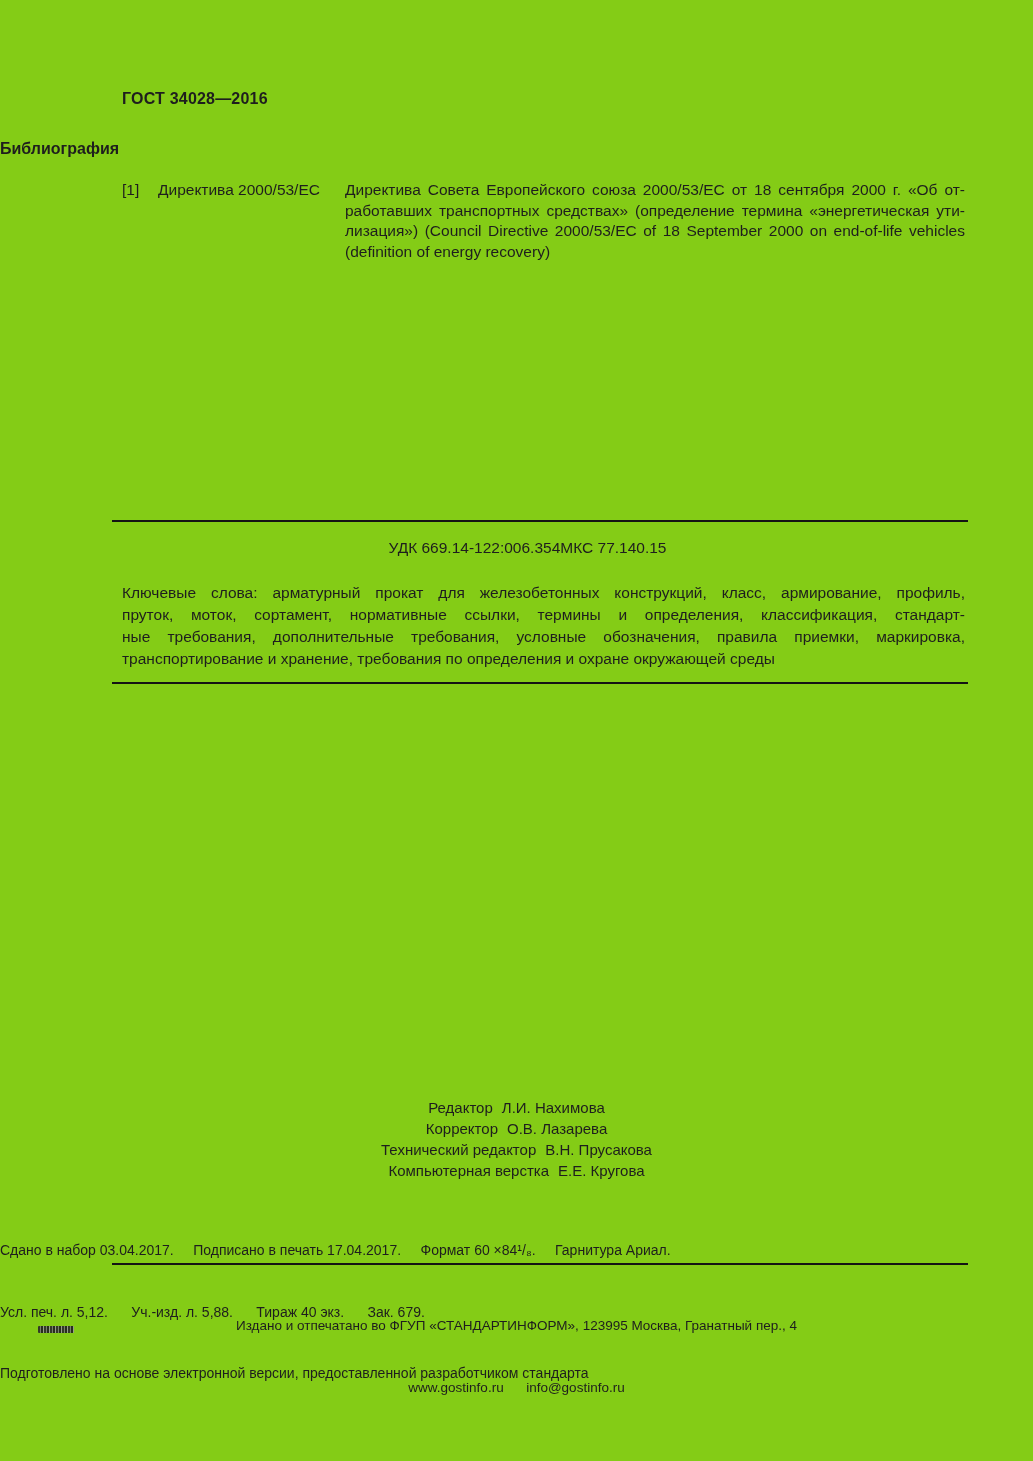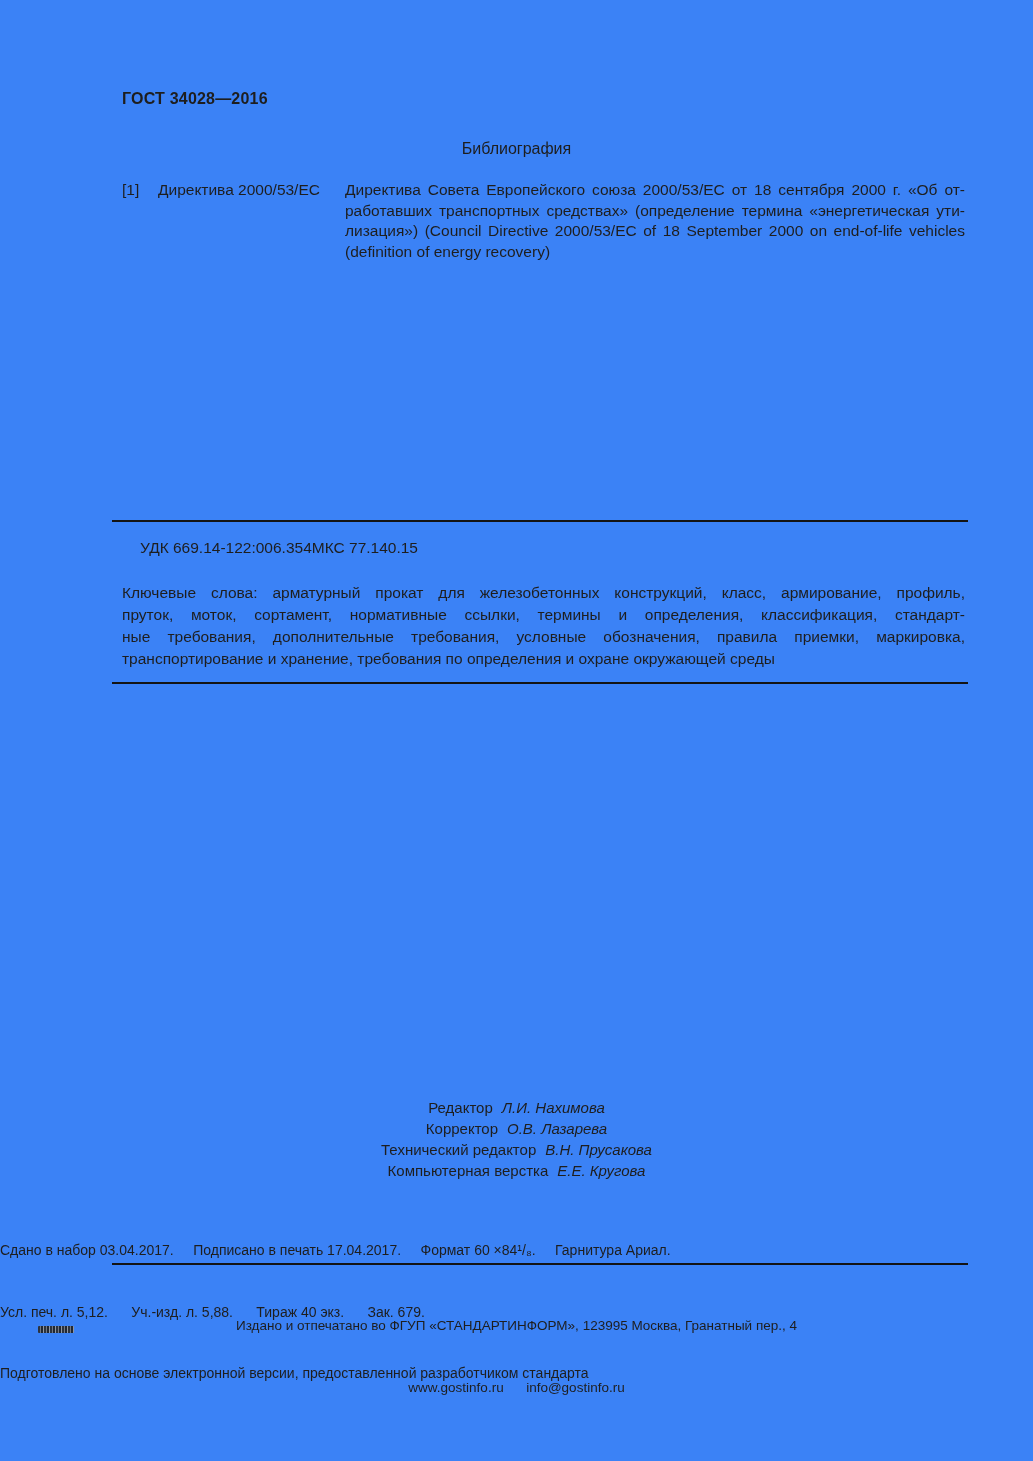--- a/index.html
+++ b/index.html
@@ -4,41 +4,41 @@
 <style>
   html, body {
     margin: 0;
     padding: 0;
     background: #ffffff;
   }
   .page {
     position: relative;
     width: 1033px;
     height: 1461px;
-    background: #3b82f6;
+    background: #84cc16;
     color: #1e1e1e;
     font-family: "Liberation Sans", "DejaVu Sans", sans-serif;
     overflow: hidden;
   }
   .doc-number {
     position: absolute;
     left: 122px;
     top: 90px;
     font-size: 16px;
     font-weight: bold;
     letter-spacing: 0.2px;
   }
   .biblio-title {
     position: absolute;
     left: 0;
     top: 140px;
     width: 100%;
-    text-align: center;
+    text-align: left;
     font-size: 16px;
-    font-weight: normal;
+    font-weight: bold;
   }
   .biblio-entry {
     position: absolute;
     left: 122px;
     top: 180px;
     width: 843px;
     display: flex;
     font-size: 15.5px;
     line-height: 20.5px;
   }
@@ -68,25 +68,25 @@
     left: 112px;
     width: 856px;
     height: 0;
     border-top: 2px solid #141414;
   }
   .hrule-1 { top: 520px; }
   .hrule-2 { top: 682px; }
   .hrule-3 { top: 1263px; }
   .codes-row {
     position: absolute;
-    left: 140px;
+    left: 106px;
     top: 539px;
     width: 843px;
     display: flex;
-    justify-content: flex-start;
+    justify-content: center;
     font-size: 15.5px;
   }
   .keywords {
     position: absolute;
     left: 122px;
     top: 582px;
     width: 843px;
     font-size: 15.5px;
     line-height: 22px;
   }
@@ -96,21 +96,20 @@
     top: 1097px;
     width: 100%;
     text-align: center;
     font-size: 15px;
     line-height: 21px;
   }
   .ed-label {
     margin-right: 9px;
   }
   .ed-name {
-    font-style: italic;
   }
   .print-info {
     position: absolute;
     left: 0;
     top: 1199px;
     width: 100%;
     text-align: left;
     font-size: 14px;
     line-height: 20.5px;
     white-space: pre-wrap;

